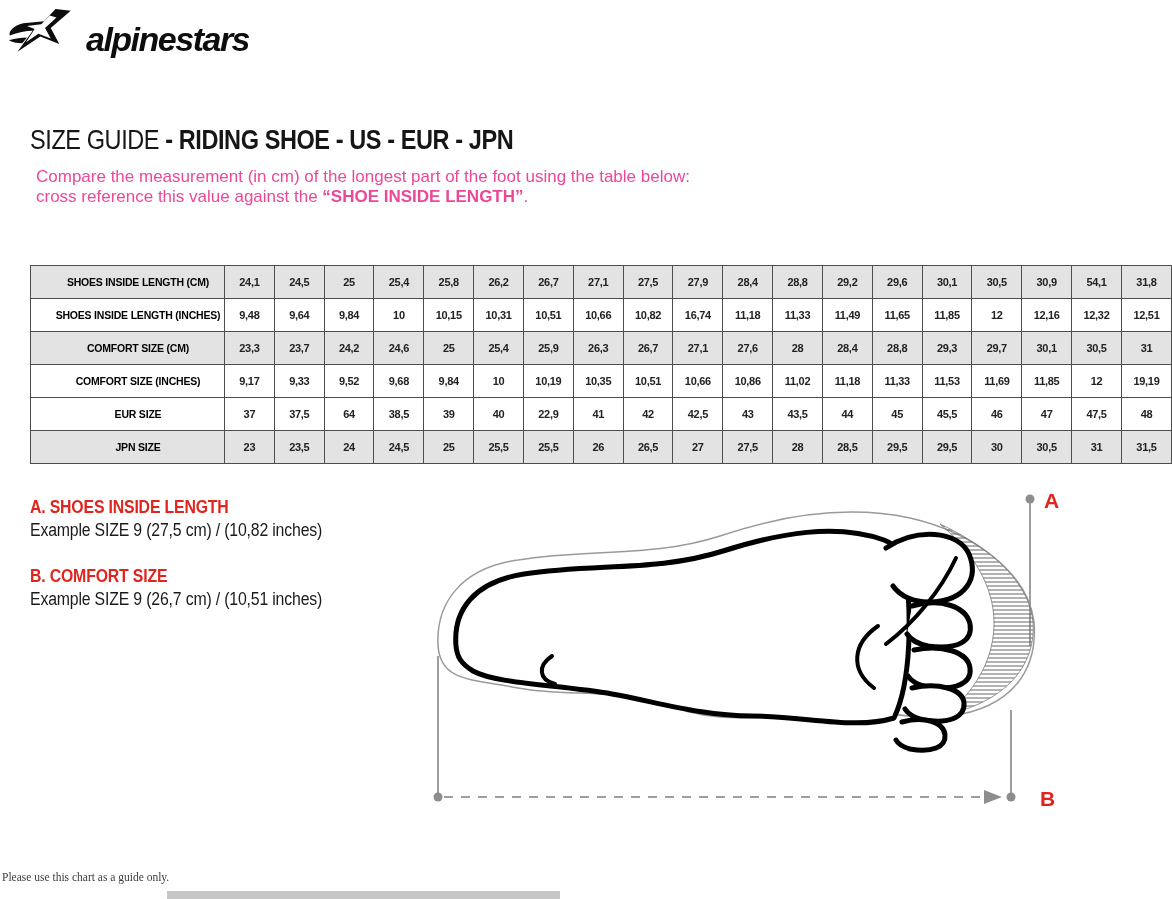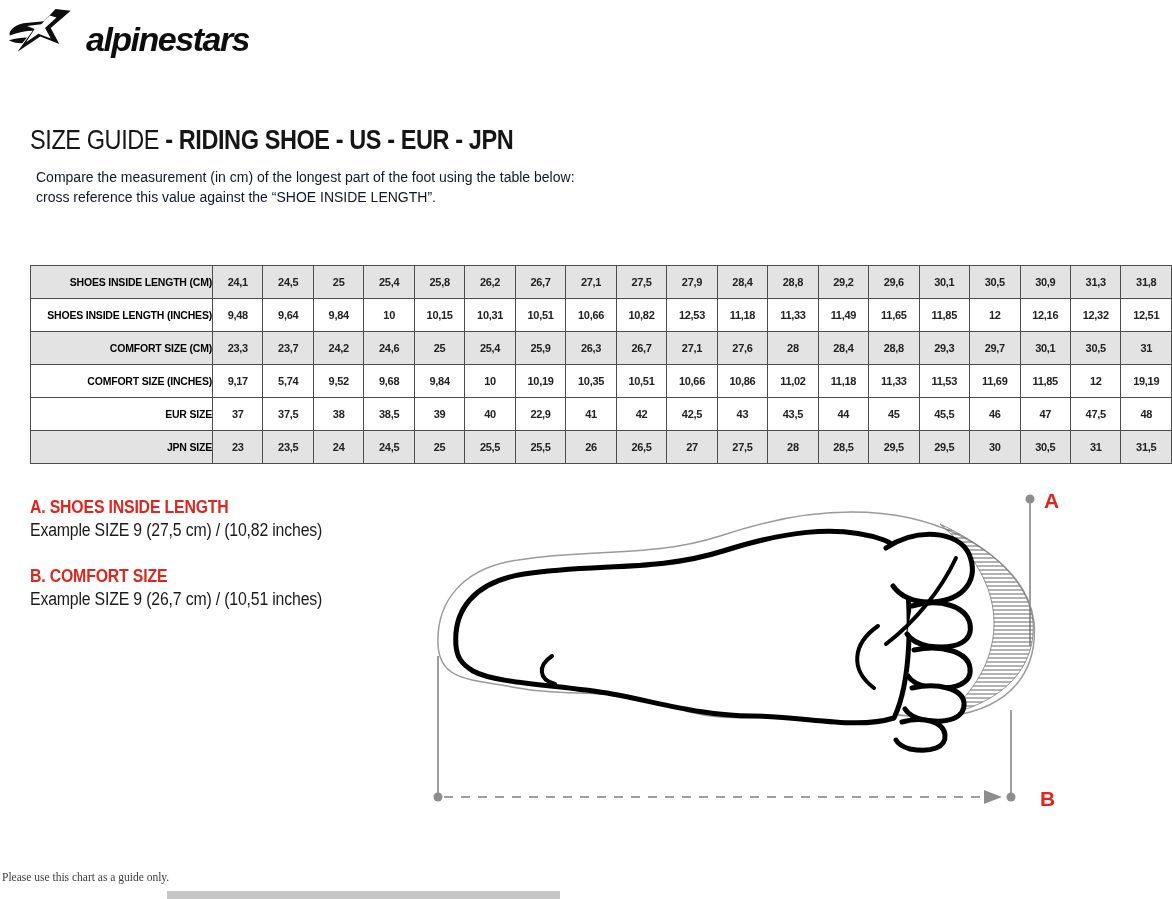--- a/index.html
+++ b/index.html
@@ -13,29 +13,29 @@
   .logo{position:absolute;left:6px;top:5px;}
   .logotext{font:italic 700 34px "Liberation Sans",sans-serif;letter-spacing:-1.5px;fill:#0d0d0d;}
 
   
   .title{position:absolute;left:30px;top:124px;font-size:28px;white-space:nowrap;
          transform:scaleX(.84);transform-origin:0 0;letter-spacing:-.5px;color:#161616;}
   .title .t-normal{font-weight:400;}
   .title .t-bold{font-weight:700;}
 
   
-  .intro{position:absolute;left:36px;top:167px;font-size:14px;line-height:20px;color:#0f172a;}
-  .intro .b{font-weight:400;}
+  .intro{position:absolute;left:36px;top:167px;font-size:17px;line-height:20px;color:#ec4899;}
+  .intro .b{font-weight:700;}
 
   
   .size-table{position:absolute;left:30px;top:265px;width:1142px;height:199px;
               border-collapse:collapse;table-layout:fixed;}
   .size-table td{border:1px solid var(--border);text-align:center;vertical-align:middle;
                  font-size:11px;font-weight:700;color:#222;letter-spacing:-.3px;padding:0;}
-  .size-table td.rowlabel{text-align:right;padding-left:9px;width:172px;color:#000;
+  .size-table td.rowlabel{text-align:center;padding-left:21px;width:172px;color:#000;
                  font-size:10.5px;letter-spacing:-.2px;margin-left:21px;}
   .size-table tr.shaded td{background:var(--shade);}
 
   
   .legend{position:absolute;left:30px;top:497px;transform:scaleX(.88);transform-origin:0 0;}
   .legend-title{font-size:18px;font-weight:700;color:var(--red);letter-spacing:-.2px;}
   .legend-example{font-size:18px;font-weight:400;color:#1a1a1a;margin-top:2px;letter-spacing:-.2px;}
   .legend-gap{height:25px;}
 
   
@@ -90,35 +90,35 @@
           <td>27,1</td>
           <td>27,5</td>
           <td>27,9</td>
           <td>28,4</td>
           <td>28,8</td>
           <td>29,2</td>
           <td>29,6</td>
           <td>30,1</td>
           <td>30,5</td>
           <td>30,9</td>
-          <td>31,3</td>
+          <td>54,1</td>
           <td>31,8</td>
         </tr>
         <tr>
           <td class="rowlabel">SHOES INSIDE LENGTH (INCHES)</td>
           <td>9,48</td>
           <td>9,64</td>
           <td>9,84</td>
           <td>10</td>
           <td>10,15</td>
           <td>10,31</td>
           <td>10,51</td>
           <td>10,66</td>
           <td>10,82</td>
-          <td>12,53</td>
+          <td>16,74</td>
           <td>11,18</td>
           <td>11,33</td>
           <td>11,49</td>
           <td>11,65</td>
           <td>11,85</td>
           <td>12</td>
           <td>12,16</td>
           <td>12,32</td>
           <td>12,51</td>
         </tr>
@@ -140,21 +140,21 @@
           <td>28,8</td>
           <td>29,3</td>
           <td>29,7</td>
           <td>30,1</td>
           <td>30,5</td>
           <td>31</td>
         </tr>
         <tr>
           <td class="rowlabel">COMFORT SIZE (INCHES)</td>
           <td>9,17</td>
-          <td>5,74</td>
+          <td>9,33</td>
           <td>9,52</td>
           <td>9,68</td>
           <td>9,84</td>
           <td>10</td>
           <td>10,19</td>
           <td>10,35</td>
           <td>10,51</td>
           <td>10,66</td>
           <td>10,86</td>
           <td>11,02</td>
@@ -163,21 +163,21 @@
           <td>11,53</td>
           <td>11,69</td>
           <td>11,85</td>
           <td>12</td>
           <td>19,19</td>
         </tr>
         <tr>
           <td class="rowlabel">EUR SIZE</td>
           <td>37</td>
           <td>37,5</td>
-          <td>38</td>
+          <td>64</td>
           <td>38,5</td>
           <td>39</td>
           <td>40</td>
           <td>22,9</td>
           <td>41</td>
           <td>42</td>
           <td>42,5</td>
           <td>43</td>
           <td>43,5</td>
           <td>44</td>

